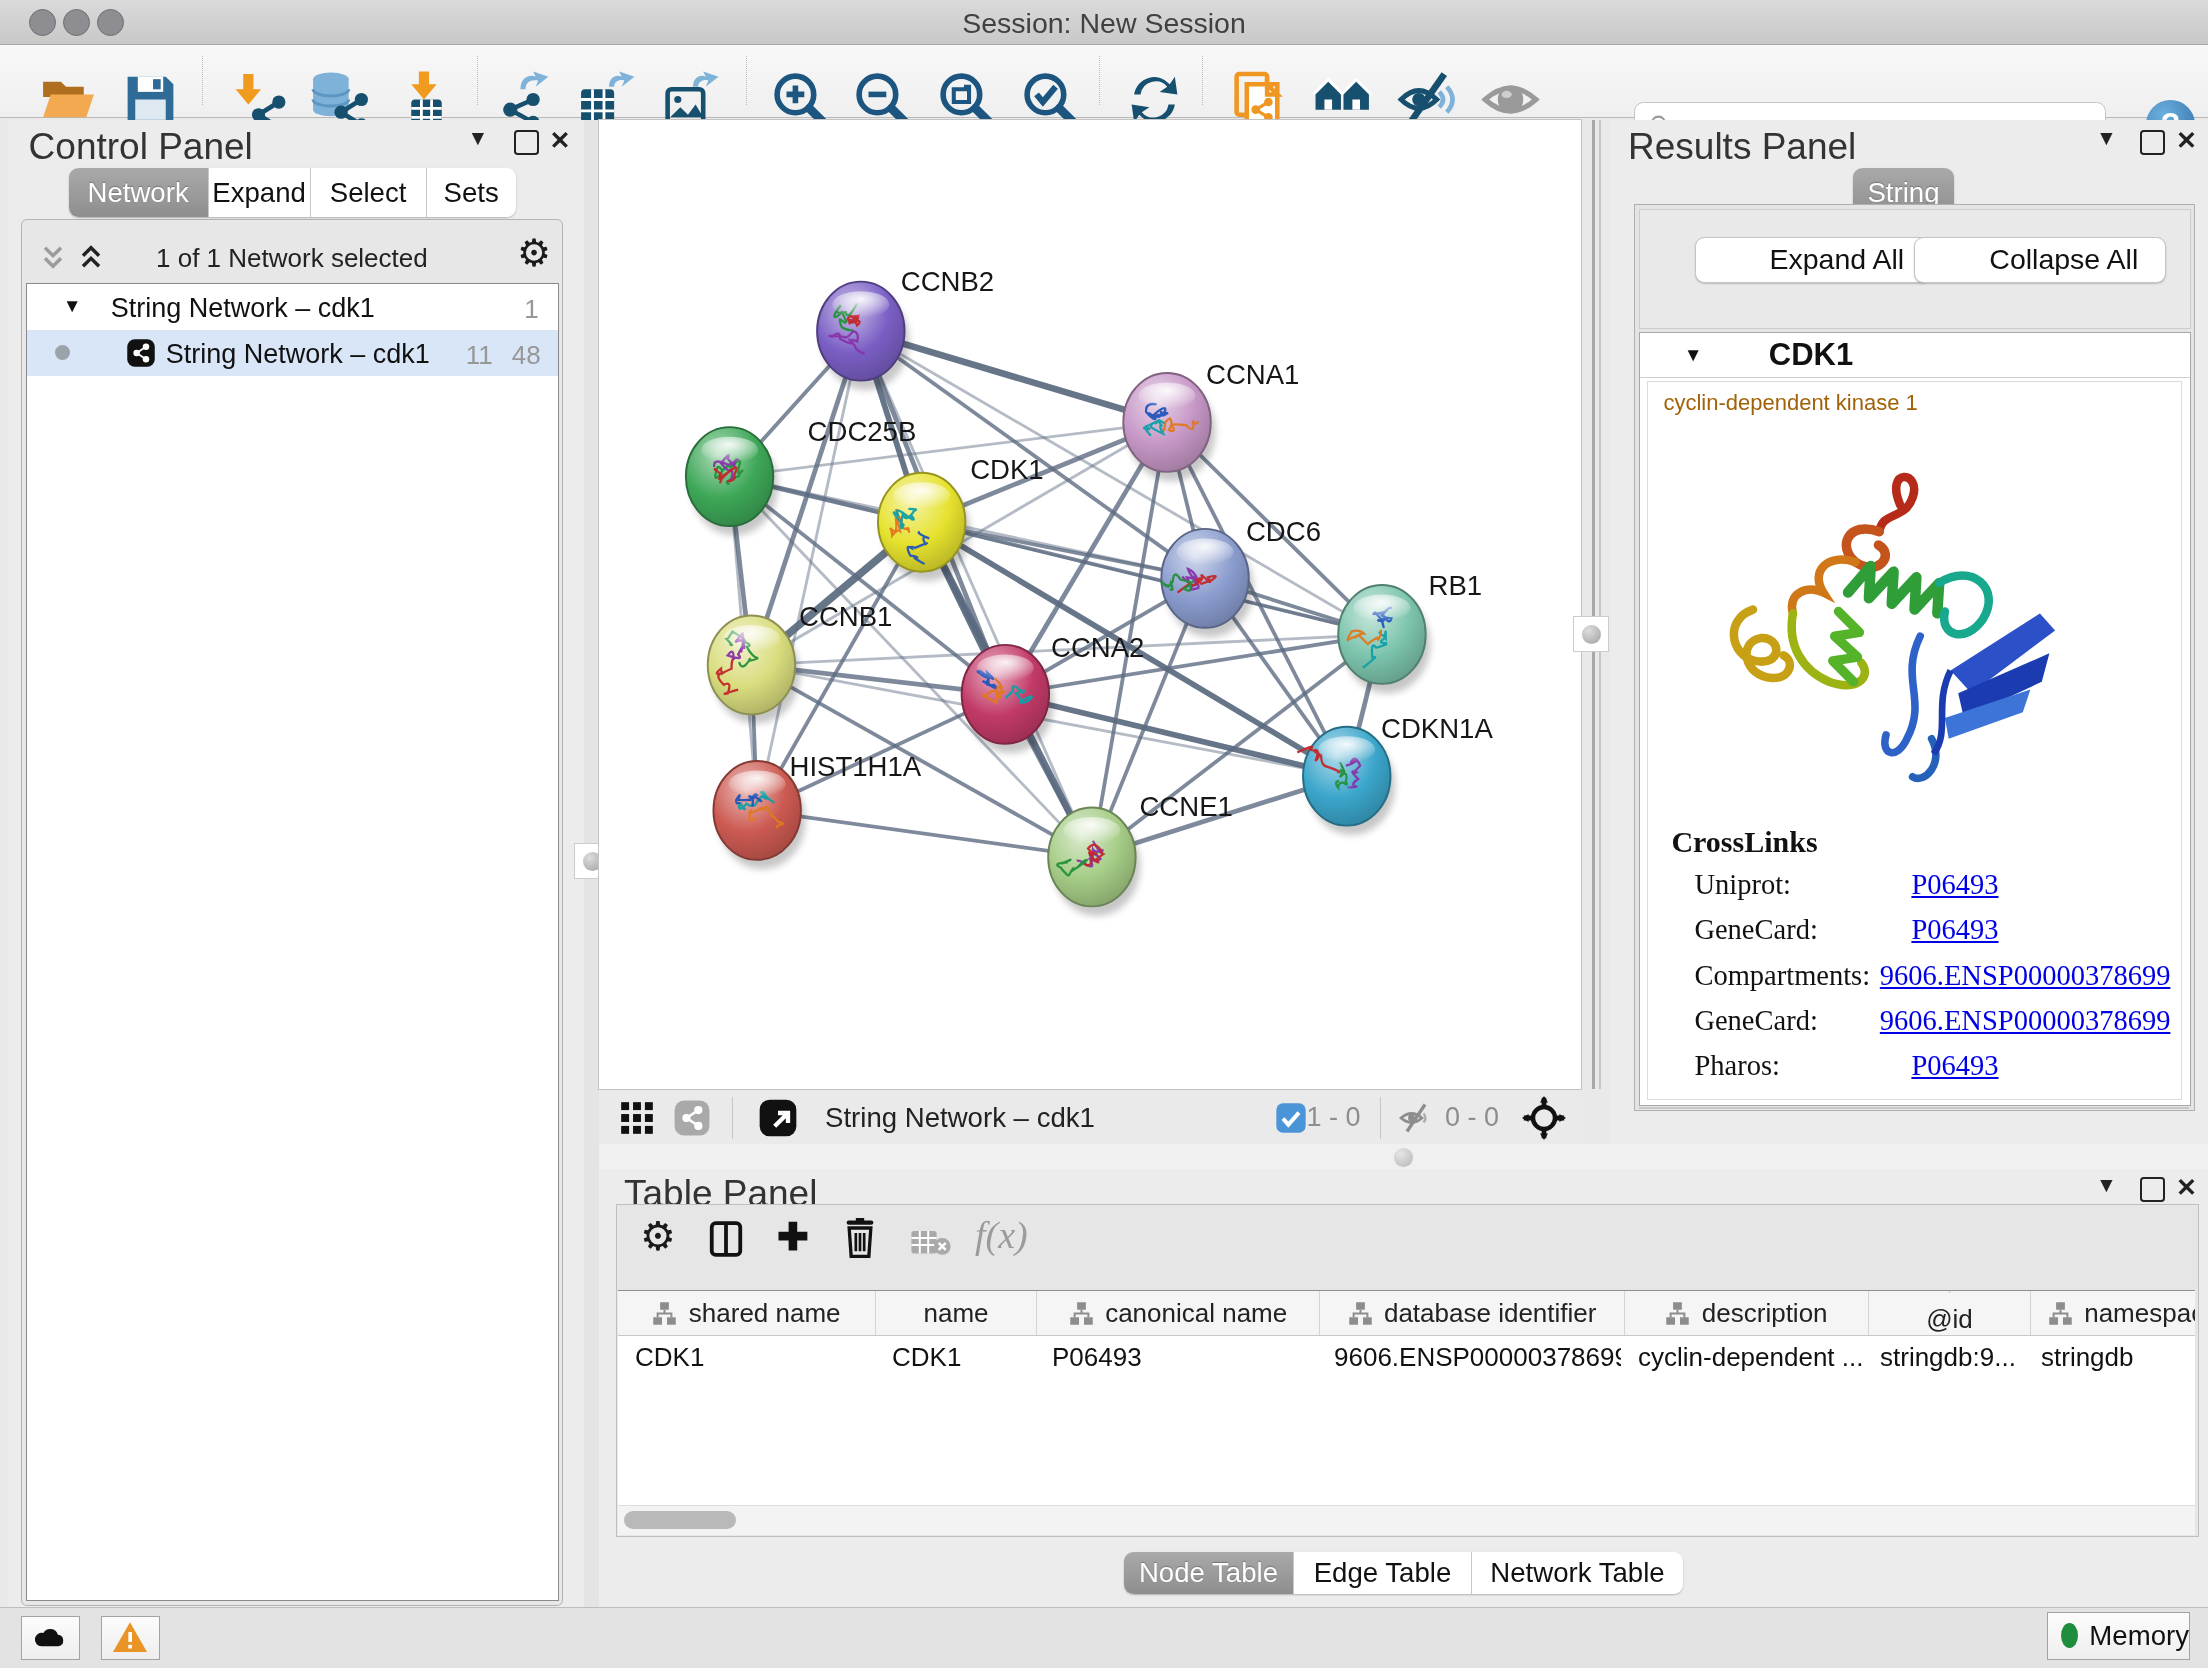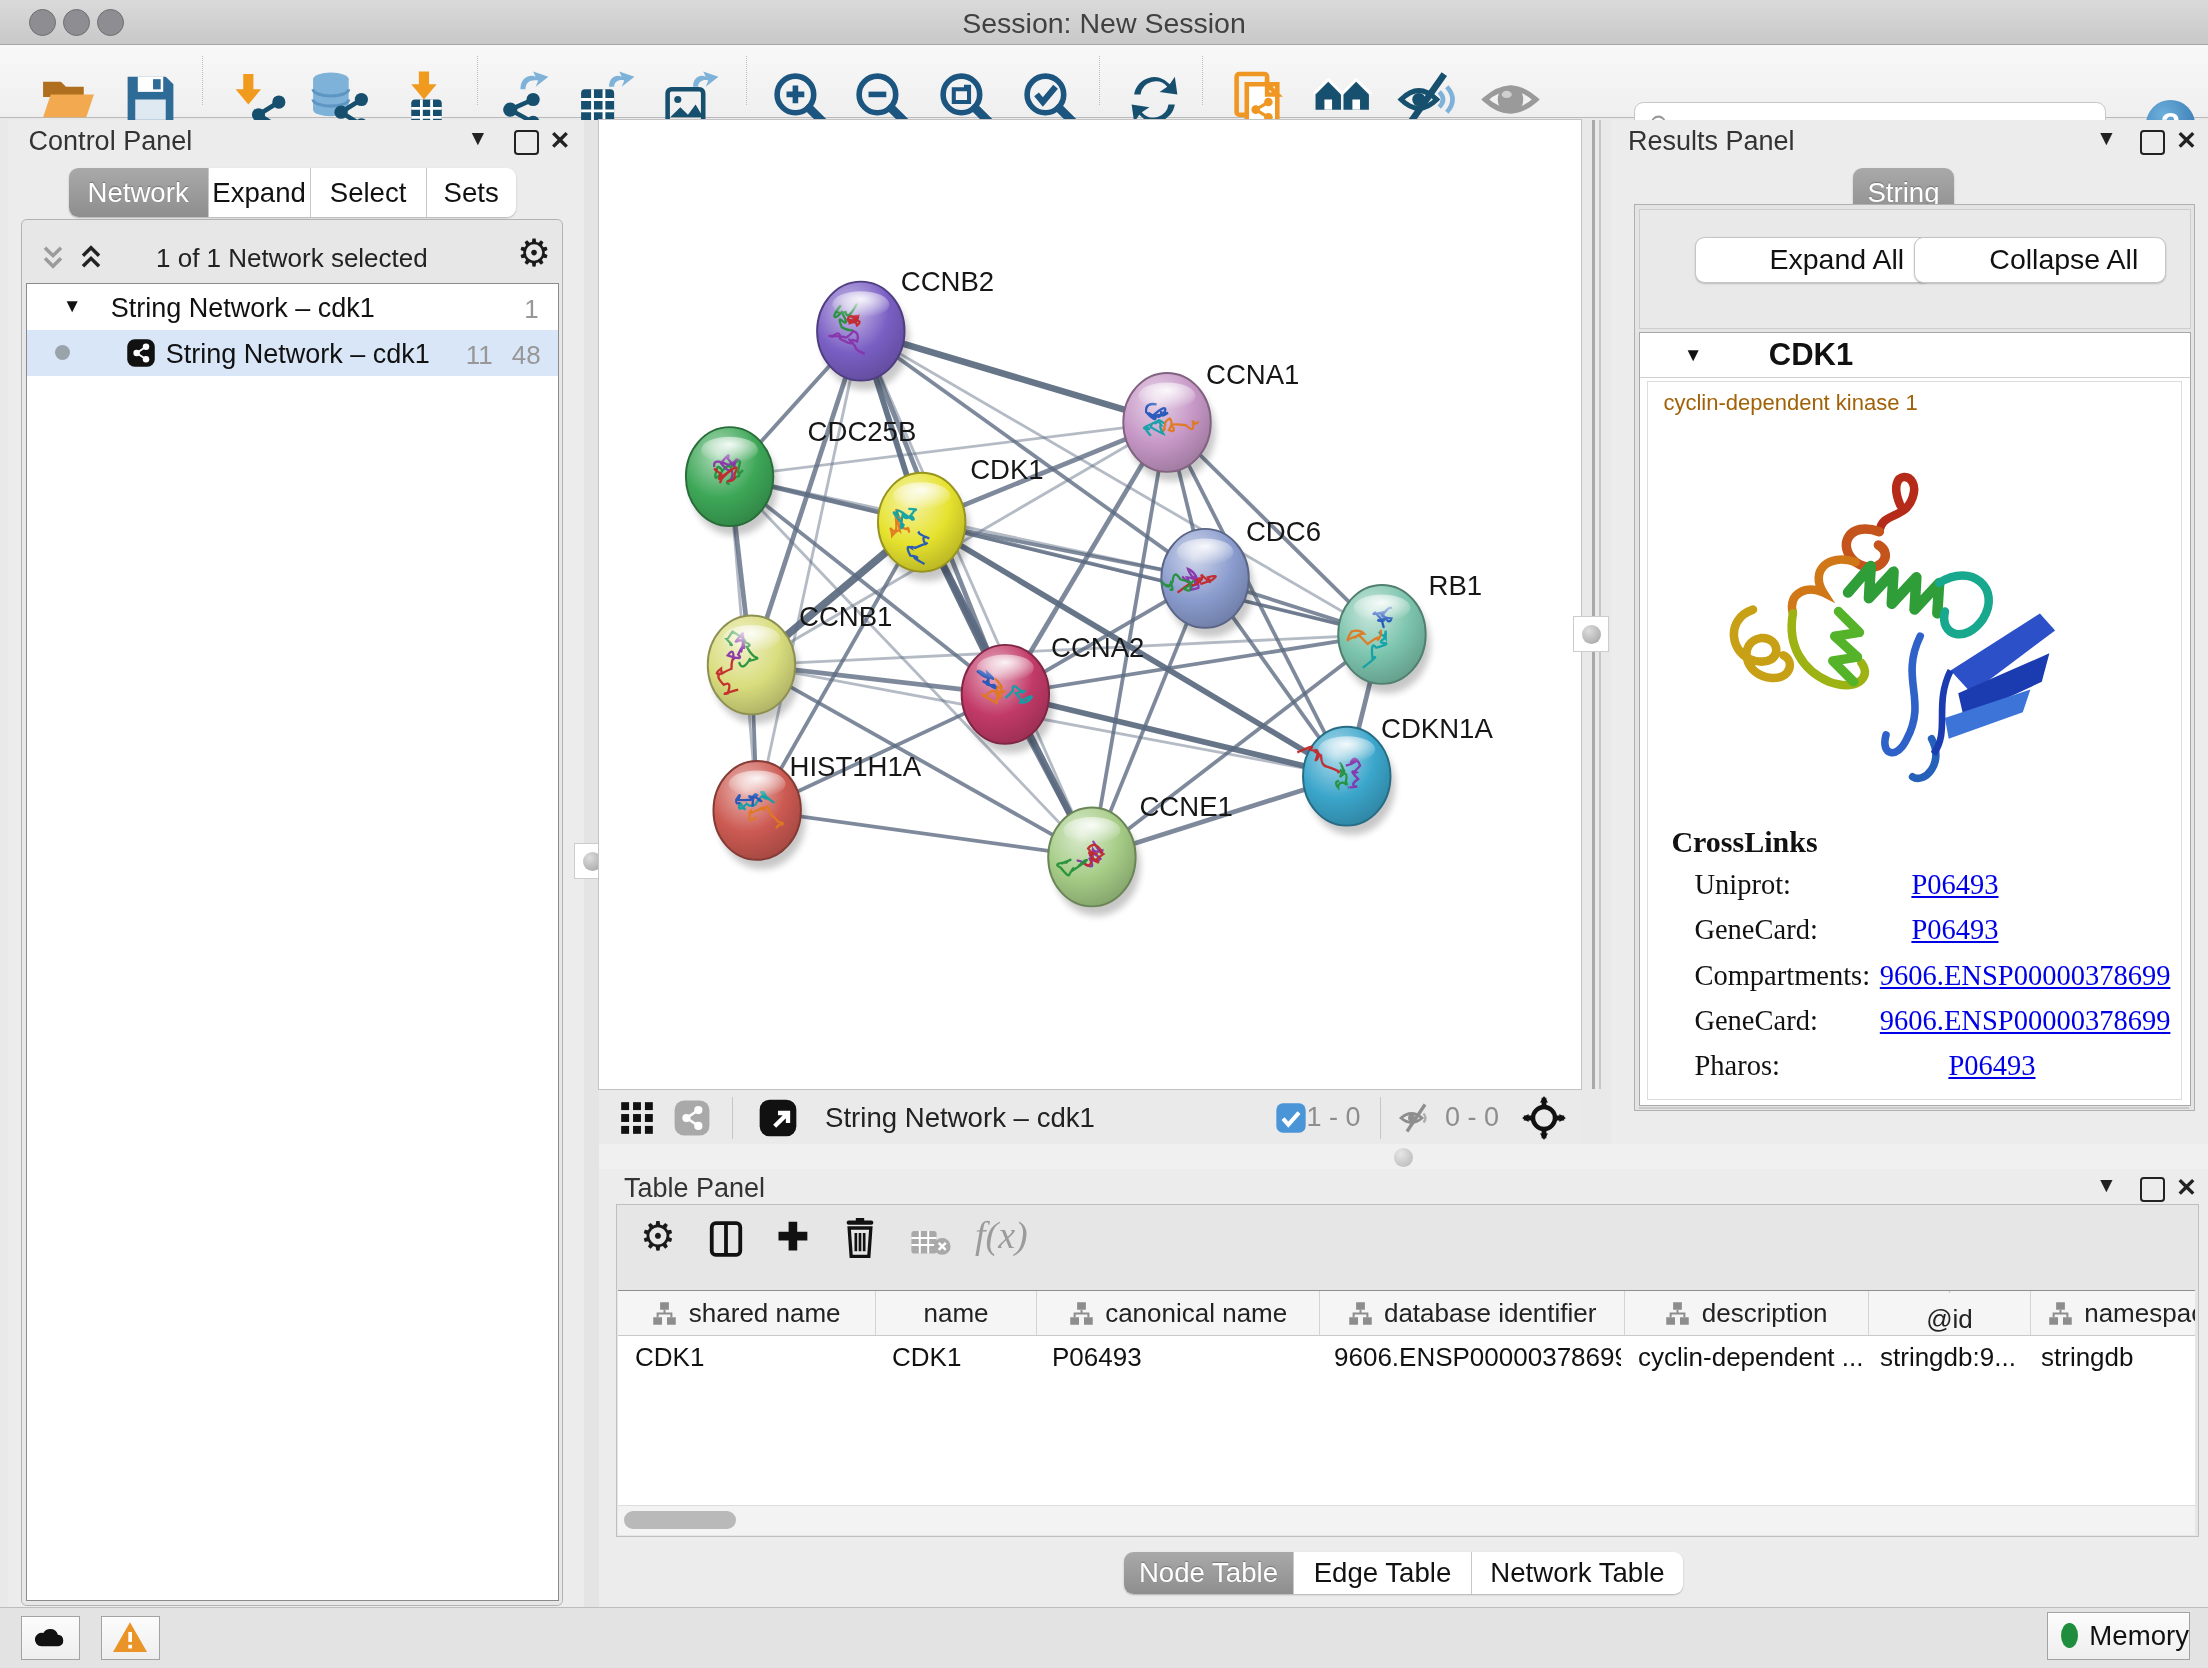--- a/index.html
+++ b/index.html
@@ -15,21 +15,21 @@
   .toolbar{left:0;top:45px;width:2208px;height:72px;background:linear-gradient(#f8f8f8,#efefef);
            border-bottom:1.9px solid #b9b9b9;}
   .tbsep{top:11.4px;width:0;height:49px;border-left:1.9px dotted #bdbdbd;}
   .tbicon{top:49px;width:61px;height:61px;transform:translate(0,-25px);}
   .search{left:1634px;top:57px;width:470px;height:44px;background:#fff;border:1.9px solid #c6c6c6;
           border-radius:9.5px;}
   .help{left:2146px;top:55px;width:49px;height:49px;border-radius:50%;
         background:radial-gradient(circle at 35% 30%,#6cb0dd,#2f6da8);color:#fff;font-size:32px;
         font-weight:bold;text-align:center;line-height:49px;}
   
-  .panel-title{font-size:27px;color:#333;}
+  .panel-title{font-size:37px;color:#333;}
   .winbtns{font-size:25px;color:#222;}
   .sq{display:inline-block;width:21px;height:21px;border:2.9px solid #222;border-radius:3.8px;vertical-align:middle;}
   .seg{display:flex;border-radius:9.5px;overflow:hidden;box-shadow:0 1px 1.9px rgba(0,0,0,.25);}
   .seg div{background:#fff;border-right:1px solid #c9c9c9;font-size:27.6px;color:#111;
            display:flex;align-items:center;justify-content:center;}
   .seg div:last-child{border-right:none;}
   .seg div.sel{background:linear-gradient(#a9a9a9,#8e8e8e);color:#fff;text-shadow:0 -1px 1px #777;}
   
   .cp-box{left:21px;top:219px;width:540px;height:1385px;background:#e7e7e7;border:1px solid #b2b2b2;border-radius:5.7px;}
   .row{position:absolute;left:0;width:100%;height:46px;}
@@ -583,21 +583,21 @@
                 <span class="xlink">P06493</span>
               </div>
               <div class="serif" style="display: flex; margin-bottom: 13.3px; font-size: 28.5px;">
                 <span style="width: 217px; color: rgb(17, 17, 17);">Compartments:</span>
                 <span class="xlink">9606.ENSP00000378699</span>
               </div>
               <div class="serif" style="display: flex; margin-bottom: 13.3px; font-size: 28.5px;">
                 <span style="width: 217px; color: rgb(17, 17, 17);">GeneCard:</span>
                 <span class="xlink">9606.ENSP00000378699</span>
               </div>
-              <div class="serif" style="display: flex; margin-bottom: 11px; font-size: 28.5px; gap: 37px;">
+              <div class="serif" style="display: flex; margin-bottom: 11px; font-size: 28.5px;">
                 <span style="width: 217px; color: rgb(17, 17, 17);">Pharos:</span>
                 <span class="xlink">P06493</span>
               </div>
             </div>
         </div>
       </div>
       <div class="abs" style="left:3.8px;top:902px;width:550px;height:1.9px;background:#c9c9c9"></div>
     </div>
   </div>
 

